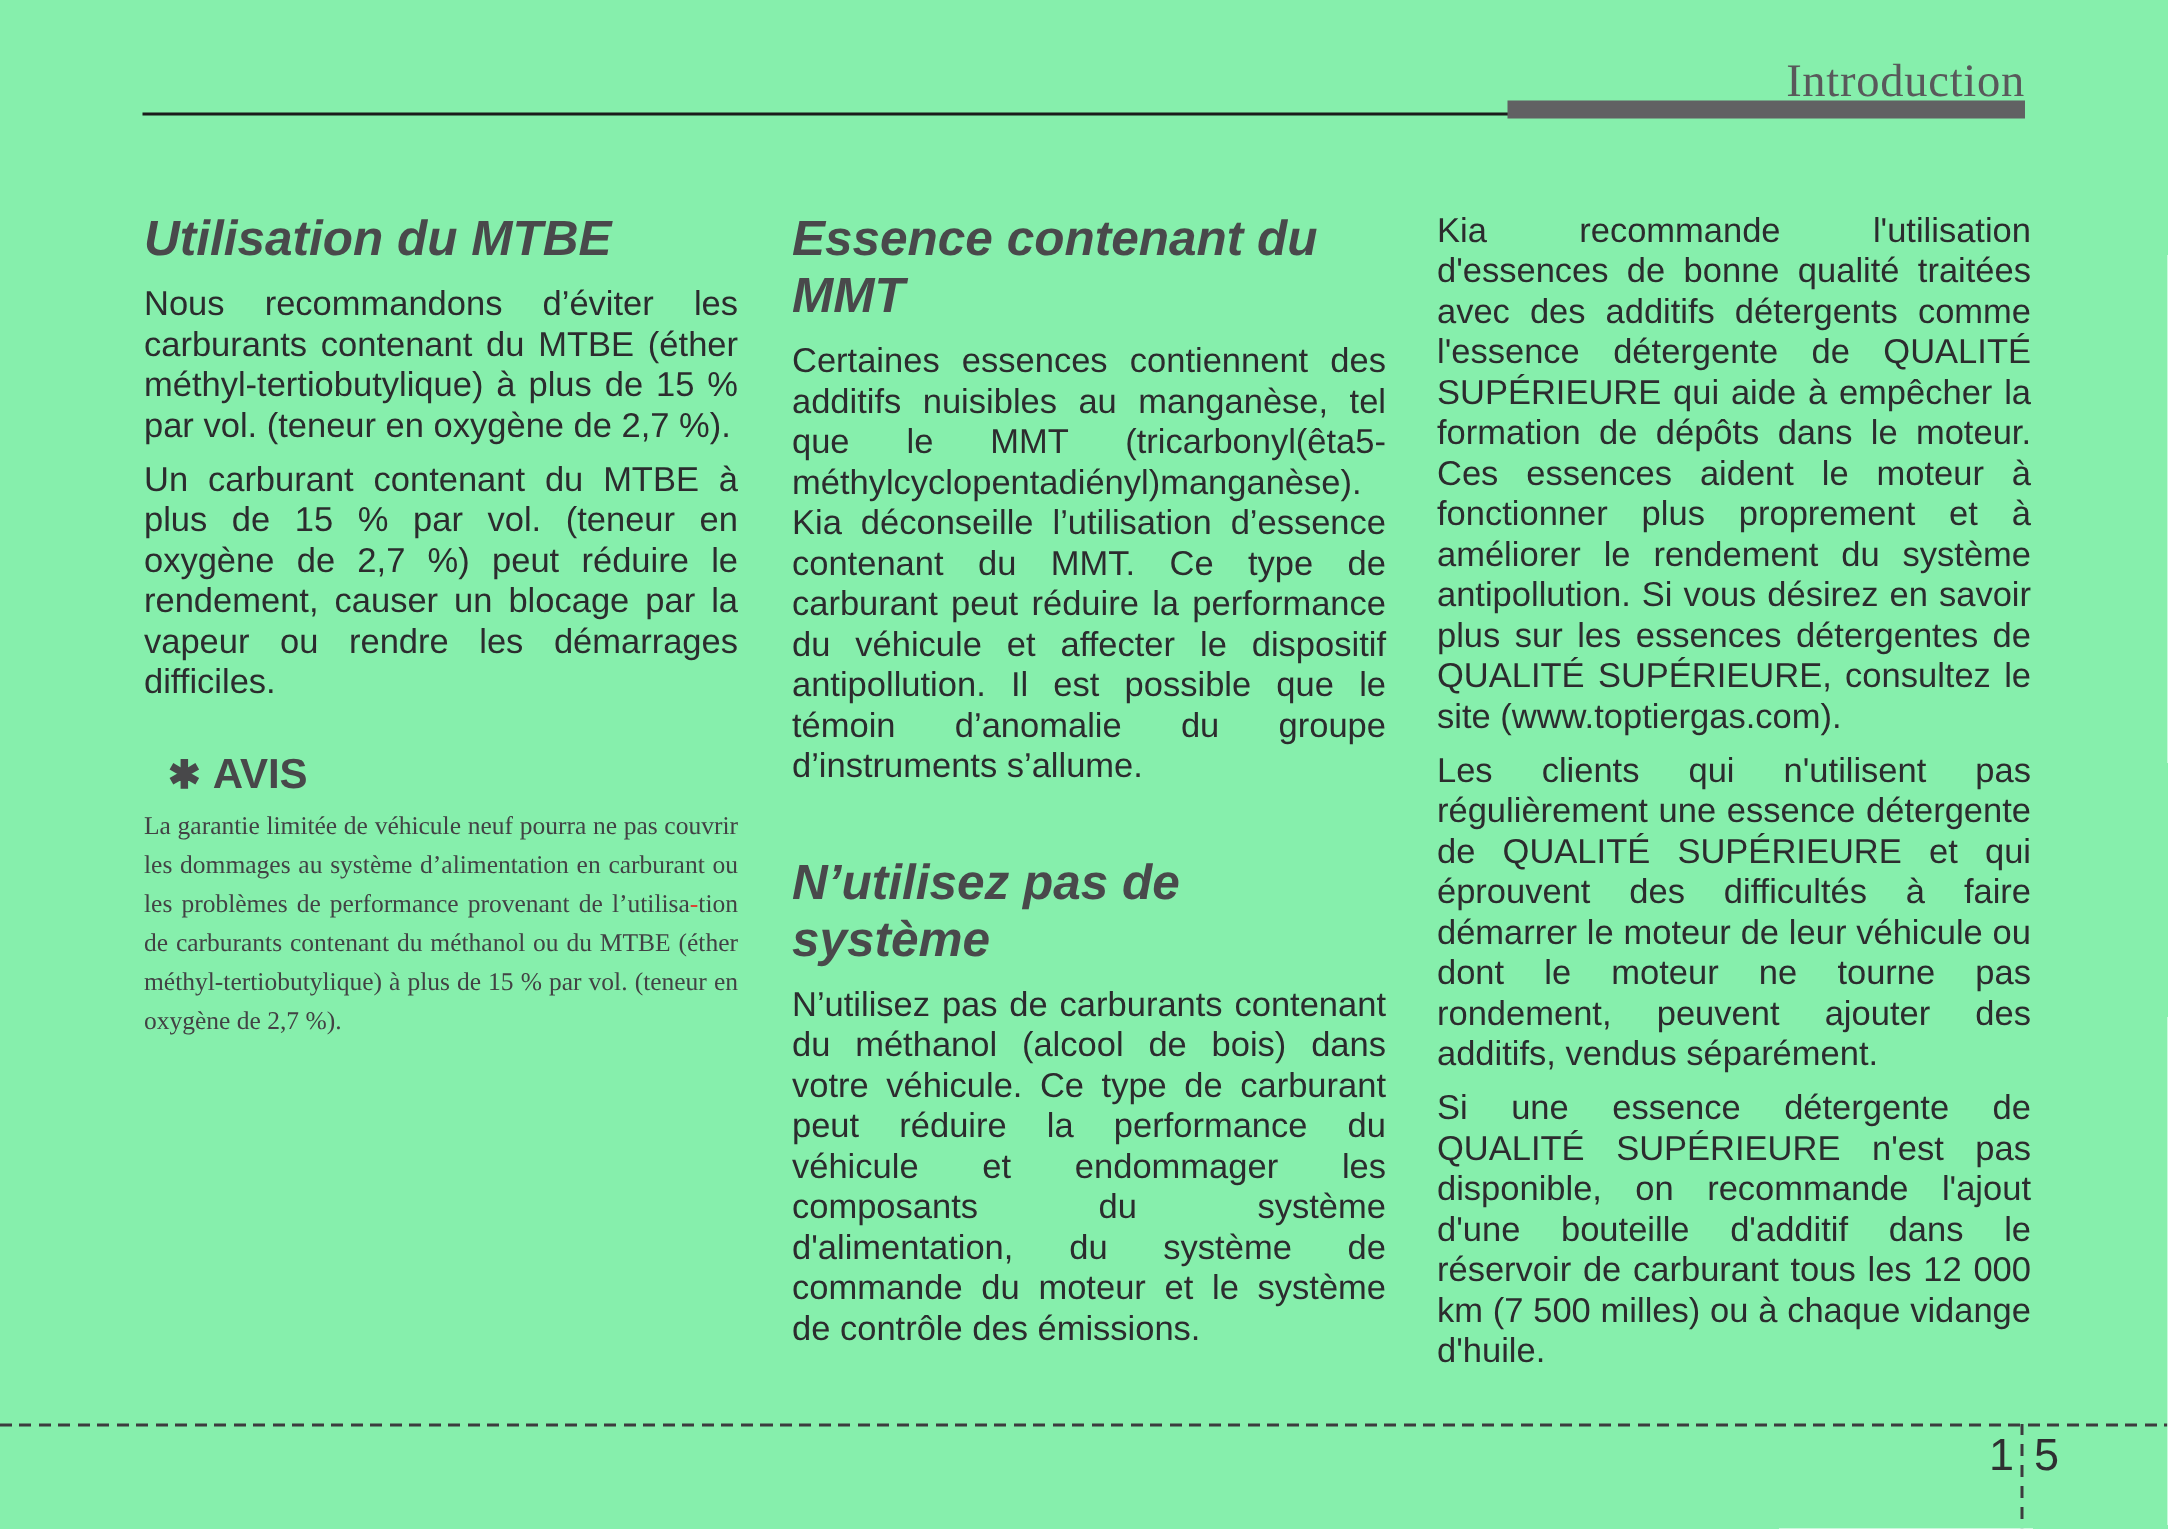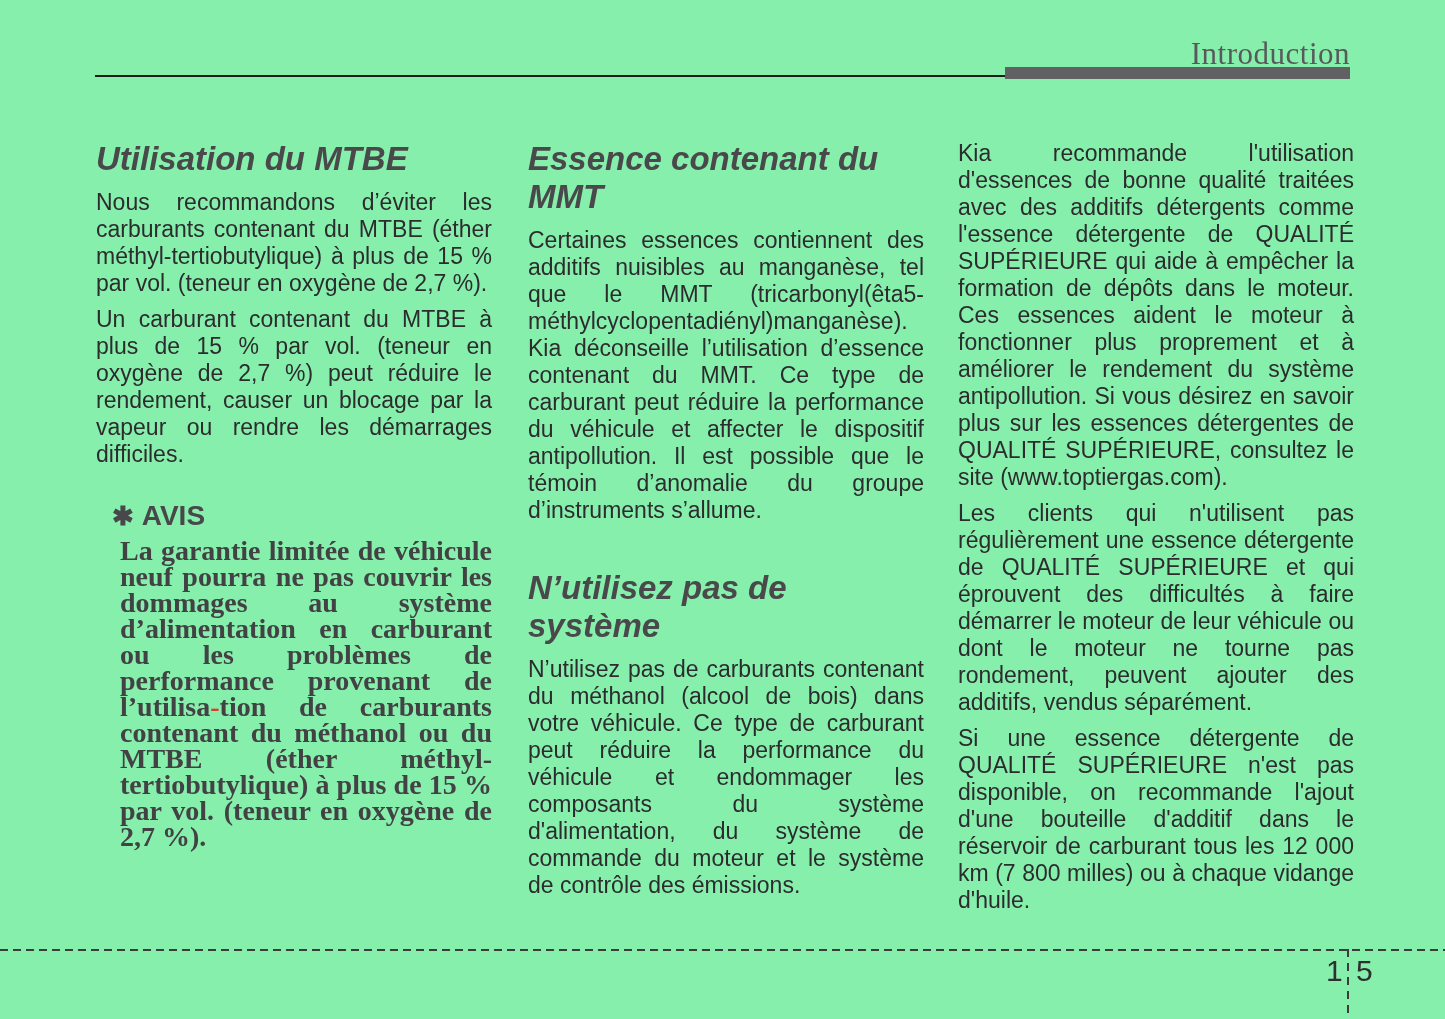--- a/index.html
+++ b/index.html
@@ -75,26 +75,25 @@
     font-family: "Liberation Sans", sans-serif;
     font-weight: bold;
     font-size: 28px;
     color: #48484a;
     margin-bottom: 6px;
     margin-left: 16px;
   }
   .notice-marker { font-size: 26px; margin-right: 8px; }
   .notice-body {
     font-family: "Liberation Serif", serif;
-    font-weight: bold;
-    font-size: 28px;
+    font-weight: normal;
+    font-size: 17px;
     line-height: 26px;
     text-align: justify;
     color: #424244;
-    margin-left: 24px;
   }
   .red-hyphen { color: #e0392e; }
 
   
   .footer-dash-h {
     position: absolute;
     left: 0;
     top: 949px;
     width: 1445px;
     height: 2px;
@@ -145,21 +144,21 @@
     <div class="section-heading">Essence contenant du MMT</div>
     <p class="body-para">Certaines essences contiennent des additifs nuisibles au manganèse, tel que le MMT (tricarbonyl(êta5-méthylcyclopentadiényl)manganèse). Kia déconseille l’utilisation d’essence contenant du MMT. Ce type de carburant peut réduire la performance du véhicule et affecter le dispositif antipollution. Il est possible que le témoin d’anomalie du groupe d’instruments s’allume.</p>
 
     <div class="section-heading section-gap">N’utilisez pas de système</div>
     <p class="body-para">N’utilisez pas de carburants contenant du méthanol (alcool de bois) dans votre véhicule. Ce type de carburant peut réduire la performance du véhicule et endommager les composants du système d'alimentation, du système de commande du moteur et le système de contrôle des émissions.</p>
   </div>
 
   <div class="col col-3">
     <p class="body-para">Kia recommande l'utilisation d'essences de bonne qualité traitées avec des additifs détergents comme l'essence détergente de QUALITÉ SUPÉRIEURE qui aide à empêcher la formation de dépôts dans le moteur. Ces essences aident le moteur à fonctionner plus proprement et à améliorer le rendement du système antipollution. Si vous désirez en savoir plus sur les essences détergentes de QUALITÉ SUPÉRIEURE, consultez le site (www.toptiergas.com).</p>
     <p class="body-para">Les clients qui n'utilisent pas régulièrement une essence détergente de QUALITÉ SUPÉRIEURE et qui éprouvent des difficultés à faire démarrer le moteur de leur véhicule ou dont le moteur ne tourne pas rondement, peuvent ajouter des additifs, vendus séparément.</p>
-    <p class="body-para">Si une essence détergente de QUALITÉ SUPÉRIEURE n'est pas disponible, on recommande l'ajout d'une bouteille d'additif dans le réservoir de carburant tous les 12 000 km (7 800 milles) ou à chaque vidange d'huile.</p>
+    <p class="body-para">Si une essence détergente de QUALITÉ SUPÉRIEURE n'est pas disponible, on recommande l'ajout d'une bouteille d'additif dans le réservoir de carburant tous les 12 000 km (7 500 milles) ou à chaque vidange d'huile.</p>
   </div>
 
   <div class="footer-dash-h"></div>
   <div class="footer-dash-v"></div>
   <div class="page-digit page-digit-left">1</div>
   <div class="page-digit page-digit-right">5</div>
 
 </div>
 
 </body></html>

